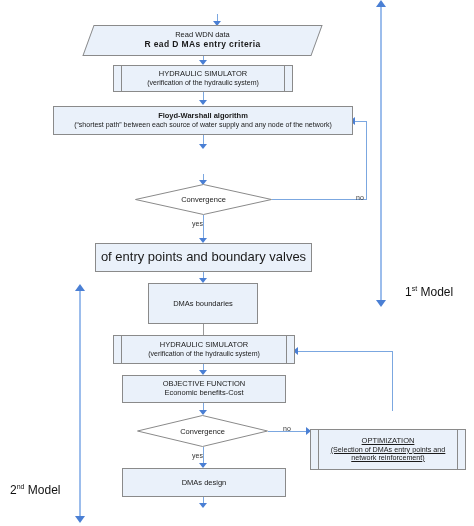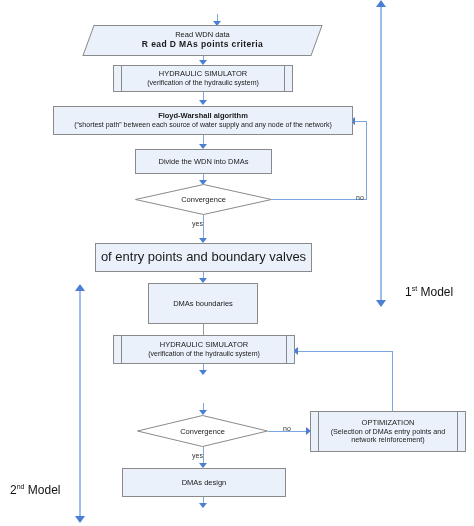--- a/index.html
+++ b/index.html
@@ -132,36 +132,33 @@
 
   <div class="modellbl" style="left:10px;top:483px;"><span>2</span><sup>nd</sup><span> Model</span></div>
 
   <div class="node term" style="left:186px;top:0px;width:63px;height:15px;font-size:8px;">
     <span>START</span>
   </div>
 
   <div class="node para" style="left:88px;top:25px;width:229px;height:31px;">
     <div class="skew"></div>
     <div class="txt l1" style="font-size:7.5px;">Read WDN data</div>
-    <div class="txt l1 bold" style="font-size:8.5px;letter-spacing:.4px;">R ead D MAs  points criteria</div>
+    <div class="txt l1 bold" style="font-size:8.5px;letter-spacing:.4px;">R ead D MAs  entry criteria</div>
   </div>
 
   <div class="node pdef" style="left:113px;top:65px;width:180px;height:27px;">
     <div class="l1" style="font-size:7.5px;">HYDRAULIC SIMULATOR</div>
     <div class="l1" style="font-size:7px;">(verification of the hydraulic system)</div>
   </div>
 
   <div class="node rect" style="left:53px;top:106px;width:300px;height:29px;">
     <div class="l1 bold" style="font-size:7.5px;text-align:right;">Floyd-Warshall algorithm</div>
     <div class="l1" style="font-size:7px;">(“shortest path” between each source of water supply and any node of the network)</div>
   </div>
 
-  <div class="node rect" style="left:135px;top:149px;width:137px;height:25px;font-size:7.5px;">
-    <span>Divide the WDN into DMAs</span>
-  </div>
 
   <div class="node diam" style="left:135px;top:184px;width:137px;height:31px;">
     <svg width="137" height="31" viewBox="0 0 137 31">
       <polygon points="68.5,0.5 136.5,15.5 68.5,30.5 0.5,15.5" fill="#ffffff" stroke="#8a8a8a" stroke-width="1"></polygon>
     </svg>
     <span class="txt" style="font-size:7.5px;">Convergence</span>
   </div>
 
   <div class="node rect" style="left:95px;top:243px;width:217px;height:29px;">
     <div class="l1" style="font-size:13px;">of entry points and boundary valves</div>
@@ -169,29 +166,33 @@
 
   <div class="node rect" style="left:148px;top:283px;width:110px;height:41px;font-size:7.5px;">
     <span>DMAs boundaries</span>
   </div>
 
   <div class="node pdef" style="left:113px;top:335px;width:182px;height:29px;">
     <div class="l1" style="font-size:7.5px;">HYDRAULIC SIMULATOR</div>
     <div class="l1" style="font-size:7px;">(verification of the hydraulic system)</div>
   </div>
 
+  <div class="node rect" style="left:122px;top:375px;width:164px;height:28px;">
+    <div class="l1" style="font-size:7.5px;">OBJECTIVE FUNCTION</div>
+    <div class="l1" style="font-size:7.5px;">Economic benefits-Cost</div>
+  </div>
 
   <div class="node diam" style="left:137px;top:415px;width:131px;height:32px;">
     <svg width="131" height="32" viewBox="0 0 131 32">
       <polygon points="65.5,0.5 130.5,16 65.5,31.5 0.5,16" fill="#ffffff" stroke="#8a8a8a" stroke-width="1"></polygon>
     </svg>
     <span class="txt" style="font-size:7.5px;">Convergence</span>
   </div>
 
-  <div class="node pdef" style="left:310px;top:411px;width:156px;height:41px;">
+  <div class="node pdef" style="left:310px;top:429px;width:156px;height:41px;text-decoration:underline;">
     <div class="l1" style="font-size:7.5px;">OPTIMIZATION</div>
     <div class="l1" style="font-size:7.2px;">(Selection of DMAs entry points and</div>
     <div class="l1" style="font-size:7.2px;">network reinforcement)</div>
   </div>
 
   <div class="node rect" style="left:122px;top:468px;width:164px;height:29px;font-size:7.5px;">
     <span>DMAs design</span>
   </div>
 
   <div class="node term" style="left:173px;top:507px;width:63px;height:16px;font-size:8px;">

